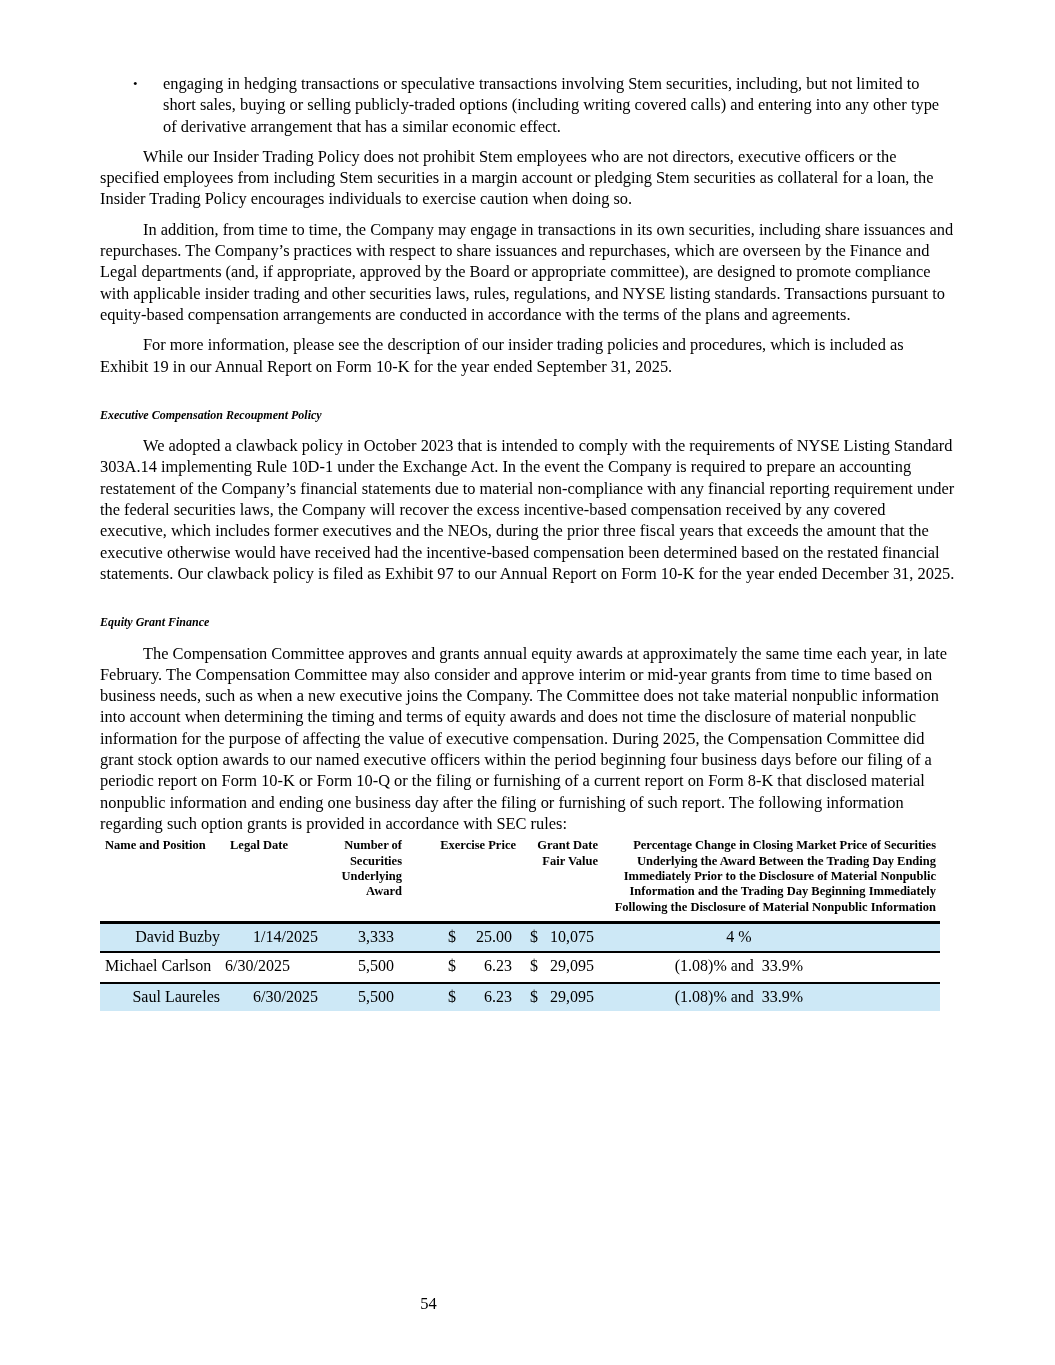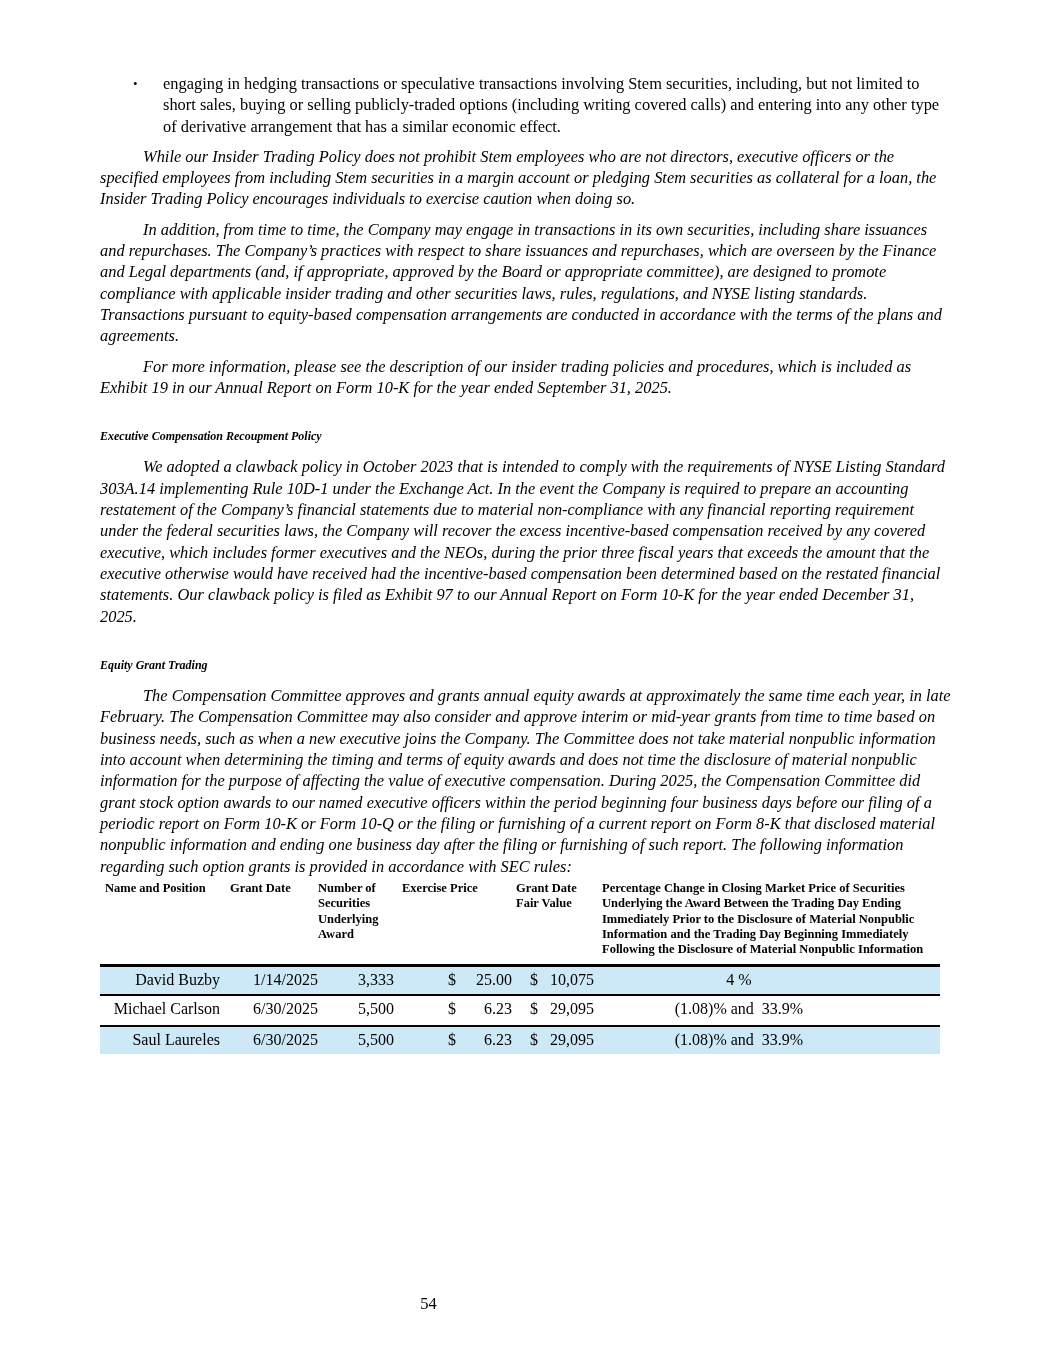--- a/index.html
+++ b/index.html
@@ -18,21 +18,21 @@
   }
   .bullet-row { display: flex; margin: 0; }
   .bullet-marker {
     width: 30px;
     margin-left: 33px;
     flex: 0 0 auto;
     font-size: 13px;
     line-height: 21.3px;
   }
   .bullet-text { flex: 1 1 auto; }
-  p.para { margin: 9px 0 0 0; text-indent: 43px; font-style: italic; }
+  p.para { margin: 9px 0 0 0; text-indent: 43px; }
   .heading {
     margin: 28px 0 0 0;
     font-size: 12px;
     font-weight: bold;
     font-style: italic;
   }
   
   table.grants-table {
     border-collapse: collapse;
     table-layout: fixed;
@@ -46,21 +46,21 @@
   .grants-table col.c-exval { width: 58px; }
   .grants-table col.c-fvcur { width: 24px; }
   .grants-table col.c-fvval { width: 58px; }
   .grants-table col.c-pct   { width: 342px; }
   .grants-table thead th {
     font-size: 12.5px;
     font-weight: bold;
     line-height: 15.4px;
     vertical-align: top;
     padding: 2px 0 6px 0;
-    text-align: left;
+    text-align: right;
   }
   .grants-table thead tr { border-bottom: 3px solid var(--tbl-border, #000); }
   .grants-table th.th-left { text-align: left; }
   .grants-table th.th-name { padding-left: 5px; }
   .grants-table th.th-date { padding-left: 10px; }
   .grants-table th.th-pct  { padding-left: 4px; padding-right: 4px; }
   .grants-table tbody tr { border-bottom: 2px solid var(--tbl-border, #000); }
   .grants-table tbody tr:last-child { border-bottom: none; }
   .grants-table tbody td {
     font-size: 16px;
@@ -68,21 +68,21 @@
     vertical-align: top;
     padding: 3px 0 4px 0;
   }
   .grants-table td.cell-name { padding-left: 5px; }
   .grants-table td.cell-date { padding-left: 5px; }
   .grants-table td.cell-num  { text-align: right; padding-right: 8px; }
   .grants-table td.cell-cur  { text-align: right; padding-right: 2px; }
   .grants-table td.cell-val  { text-align: right; padding-right: 4px; }
   .grants-table td.cell-pct  { text-align: center; padding-right: 60px; white-space: pre-wrap; }
   tr.row-shaded td { background: var(--row-shade, #cde8f6); text-align: right; }
-  tr.row-tall td { padding-bottom: 6px; text-align: right; }
+  tr.row-tall td { padding-bottom: 6px; }
   
   .page-footer {
     position: absolute;
     top: 1293px;
     left: 0;
     width: 857px;
     text-align: center;
     font-size: 16.5px;
   }
 </style>
@@ -99,39 +99,39 @@
   <p class="para">While our Insider Trading Policy does not prohibit Stem employees who are not directors, executive officers or the specified employees from including Stem securities in a margin account or pledging Stem securities as collateral for a loan, the Insider Trading Policy encourages individuals to exercise caution when doing so.</p>
 
   <p class="para">In addition, from time to time, the Company may engage in transactions in its own securities, including share issuances and repurchases. The Company’s practices with respect to share issuances and repurchases, which are overseen by the Finance and Legal departments (and, if appropriate, approved by the Board or appropriate committee), are designed to promote compliance with applicable insider trading and other securities laws, rules, regulations, and NYSE listing standards. Transactions pursuant to equity-based compensation arrangements are conducted in accordance with the terms of the plans and agreements.</p>
 
   <p class="para">For more information, please see the description of our insider trading policies and procedures, which is included as Exhibit 19 in our Annual Report on Form 10-K for the year ended September 31, 2025.</p>
 
   <div class="heading">Executive Compensation Recoupment Policy</div>
 
   <p class="para">We adopted a clawback policy in October 2023 that is intended to comply with the requirements of NYSE Listing Standard 303A.14 implementing Rule 10D-1 under the Exchange Act. In the event the Company is required to prepare an accounting restatement of the Company’s financial statements due to material non-compliance with any financial reporting requirement under the federal securities laws, the Company will recover the excess incentive-based compensation received by any covered executive, which includes former executives and the NEOs, during the prior three fiscal years that exceeds the amount that the executive otherwise would have received had the incentive-based compensation been determined based on the restated financial statements. Our clawback policy is filed as Exhibit 97 to our Annual Report on Form 10-K for the year ended December 31, 2025.</p>
 
-  <div class="heading">Equity Grant Trading</div>
+  <div class="heading">Equity Grant Finance</div>
 
   <p class="para">The Compensation Committee approves and grants annual equity awards at approximately the same time each year, in late February. The Compensation Committee may also consider and approve interim or mid-year grants from time to time based on business needs, such as when a new executive joins the Company. The Committee does not take material nonpublic information into account when determining the timing and terms of equity awards and does not time the disclosure of material nonpublic information for the purpose of affecting the value of executive compensation. During 2025, the Compensation Committee did grant stock option awards to our named executive officers within the period beginning four business days before our filing of a periodic report on Form 10-K or Form 10-Q or the filing or furnishing of a current report on Form 8-K that disclosed material nonpublic information and ending one business day after the filing or furnishing of such report. The following information regarding such option grants is provided in accordance with SEC rules:</p>
 
   <table class="grants-table">
     <colgroup>
       <col class="c-name">
         <col class="c-date">
         <col class="c-num">
         <col class="c-excur">
       <col class="c-exval">
         <col class="c-fvcur">
         <col class="c-fvval">
         <col class="c-pct">
     </colgroup>
     <thead>
       <tr>
         <th class="th-left th-name">Name and Position</th>
-        <th class="th-left th-date">Grant Date</th>
+        <th class="th-left th-date">Legal Date</th>
         <th>Number of Securities Underlying Award</th>
         <th colspan="2">Exercise Price</th>
         <th colspan="2">Grant Date Fair Value</th>
         <th class="th-pct">Percentage Change in Closing Market Price of Securities Underlying the Award Between the Trading Day Ending Immediately Prior to the Disclosure of Material Nonpublic Information and the Trading Day Beginning Immediately Following the Disclosure of Material Nonpublic Information</th>
       </tr>
     </thead>
     <tbody>
       <tr class="row-shaded">
         <td class="cell-name">David Buzby</td>
         <td class="cell-date">1/14/2025</td>

